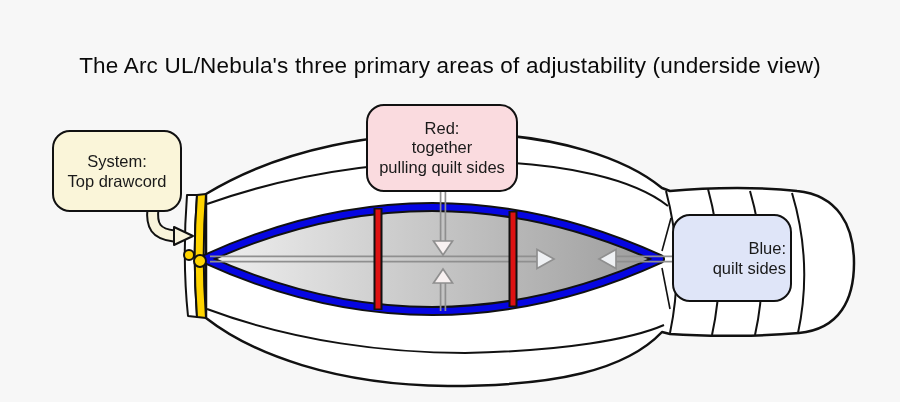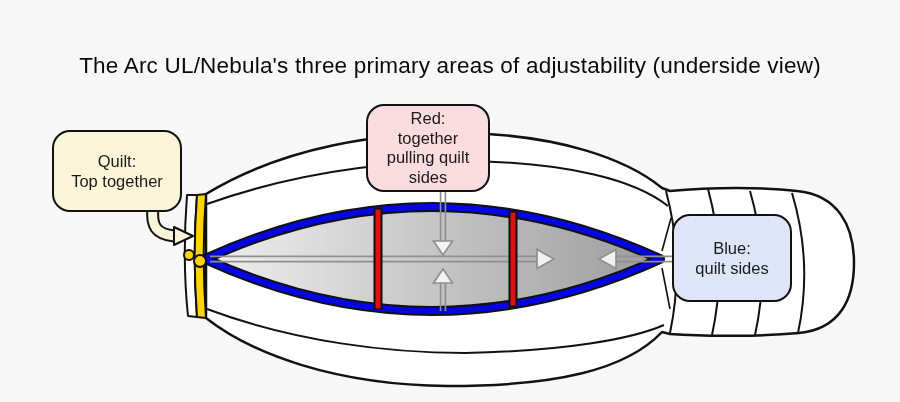--- a/index.html
+++ b/index.html
@@ -17,22 +17,22 @@
   }
   .callout{
     position:absolute;box-sizing:border-box;
     border:2.2px solid #111;border-radius:18px;
     display:flex;flex-direction:column;justify-content:center;
     text-align:center;font-size:16.5px;line-height:20px;color:#1a1a1a;
     padding:2px 4px;
   }
   .callout.red{line-height:19.5px;}
   .callout-yellow{left:52px;top:108px;width:130px;height:82px;}
-  .callout-red{left:366px;top:82px;width:124px;height:88px;text-align:center;}
-  .callout-blue{left:672px;top:192px;width:120px;height:88px;}
+  .callout-red{left:366px;top:82px;width:152px;height:88px;text-align:center;}
+  .callout-blue{left:672px;top:192px;width:120px;height:88px;align-items:flex-end;}
 </style>
 </head>
 <body>
 
 <div class="stage">
 
   <svg width="900" height="402" viewBox="0 0 900 402">
     <defs>
       <linearGradient id="gradEllipse" x1="0" y1="0" x2="1" y2="0">
         <stop offset="0" stop-color="#f0f0f0"></stop>
@@ -109,22 +109,22 @@
     <g>
       <path d="M 153,186 C 151,204 156,212 174,214" fill="none" stroke="#111" stroke-width="13" stroke-linecap="round"></path>
       <path d="M 153,186 C 151,204 156,212 174,214" fill="none" stroke="#f8f3da" stroke-width="9" stroke-linecap="round"></path>
       <polygon points="174,205 174,223 193,214" fill="#f8f3da" stroke="#111" stroke-width="2" stroke-linejoin="round"></polygon>
     </g>
   </svg>
 
   <div class="title">The Arc UL/Nebula's three primary areas of adjustability (underside view)</div>
 
   <div class="callout callout-yellow" style="background: rgb(250, 245, 217);">
-    <div>Quilt:</div>
-    <div>Top together</div>
+    <div>System:</div>
+    <div>Top drawcord</div>
   </div>
 
   <div class="callout red callout-red" style="background: rgb(250, 219, 223);">
     <div>Red:</div>
     <div>together</div>
     <div>pulling quilt sides</div>
   </div>
 
   <div class="callout callout-blue" style="background: rgb(223, 229, 248);">
     <div>Blue:</div>

